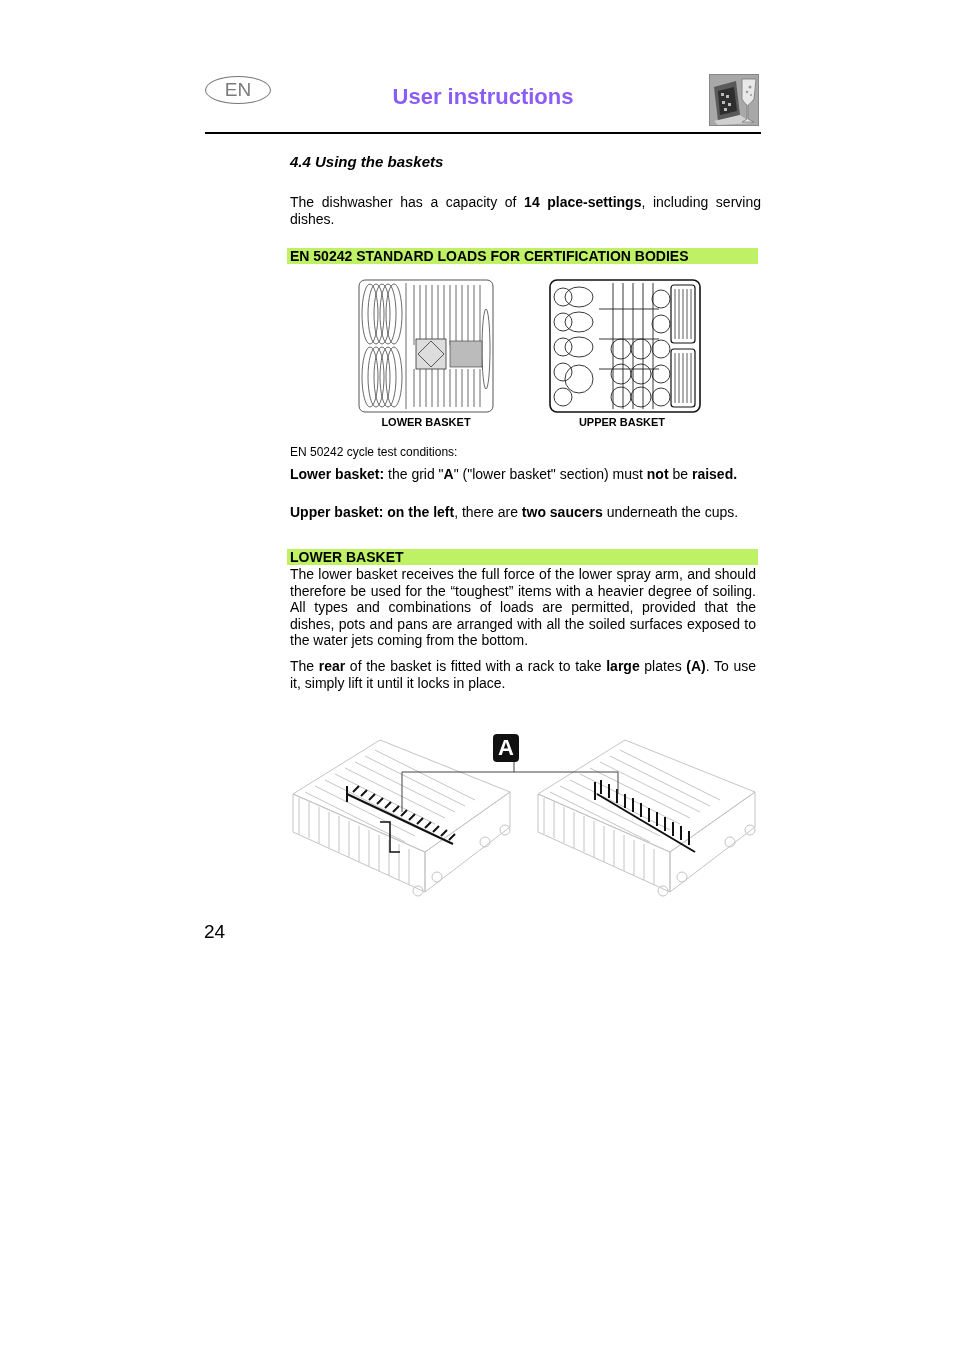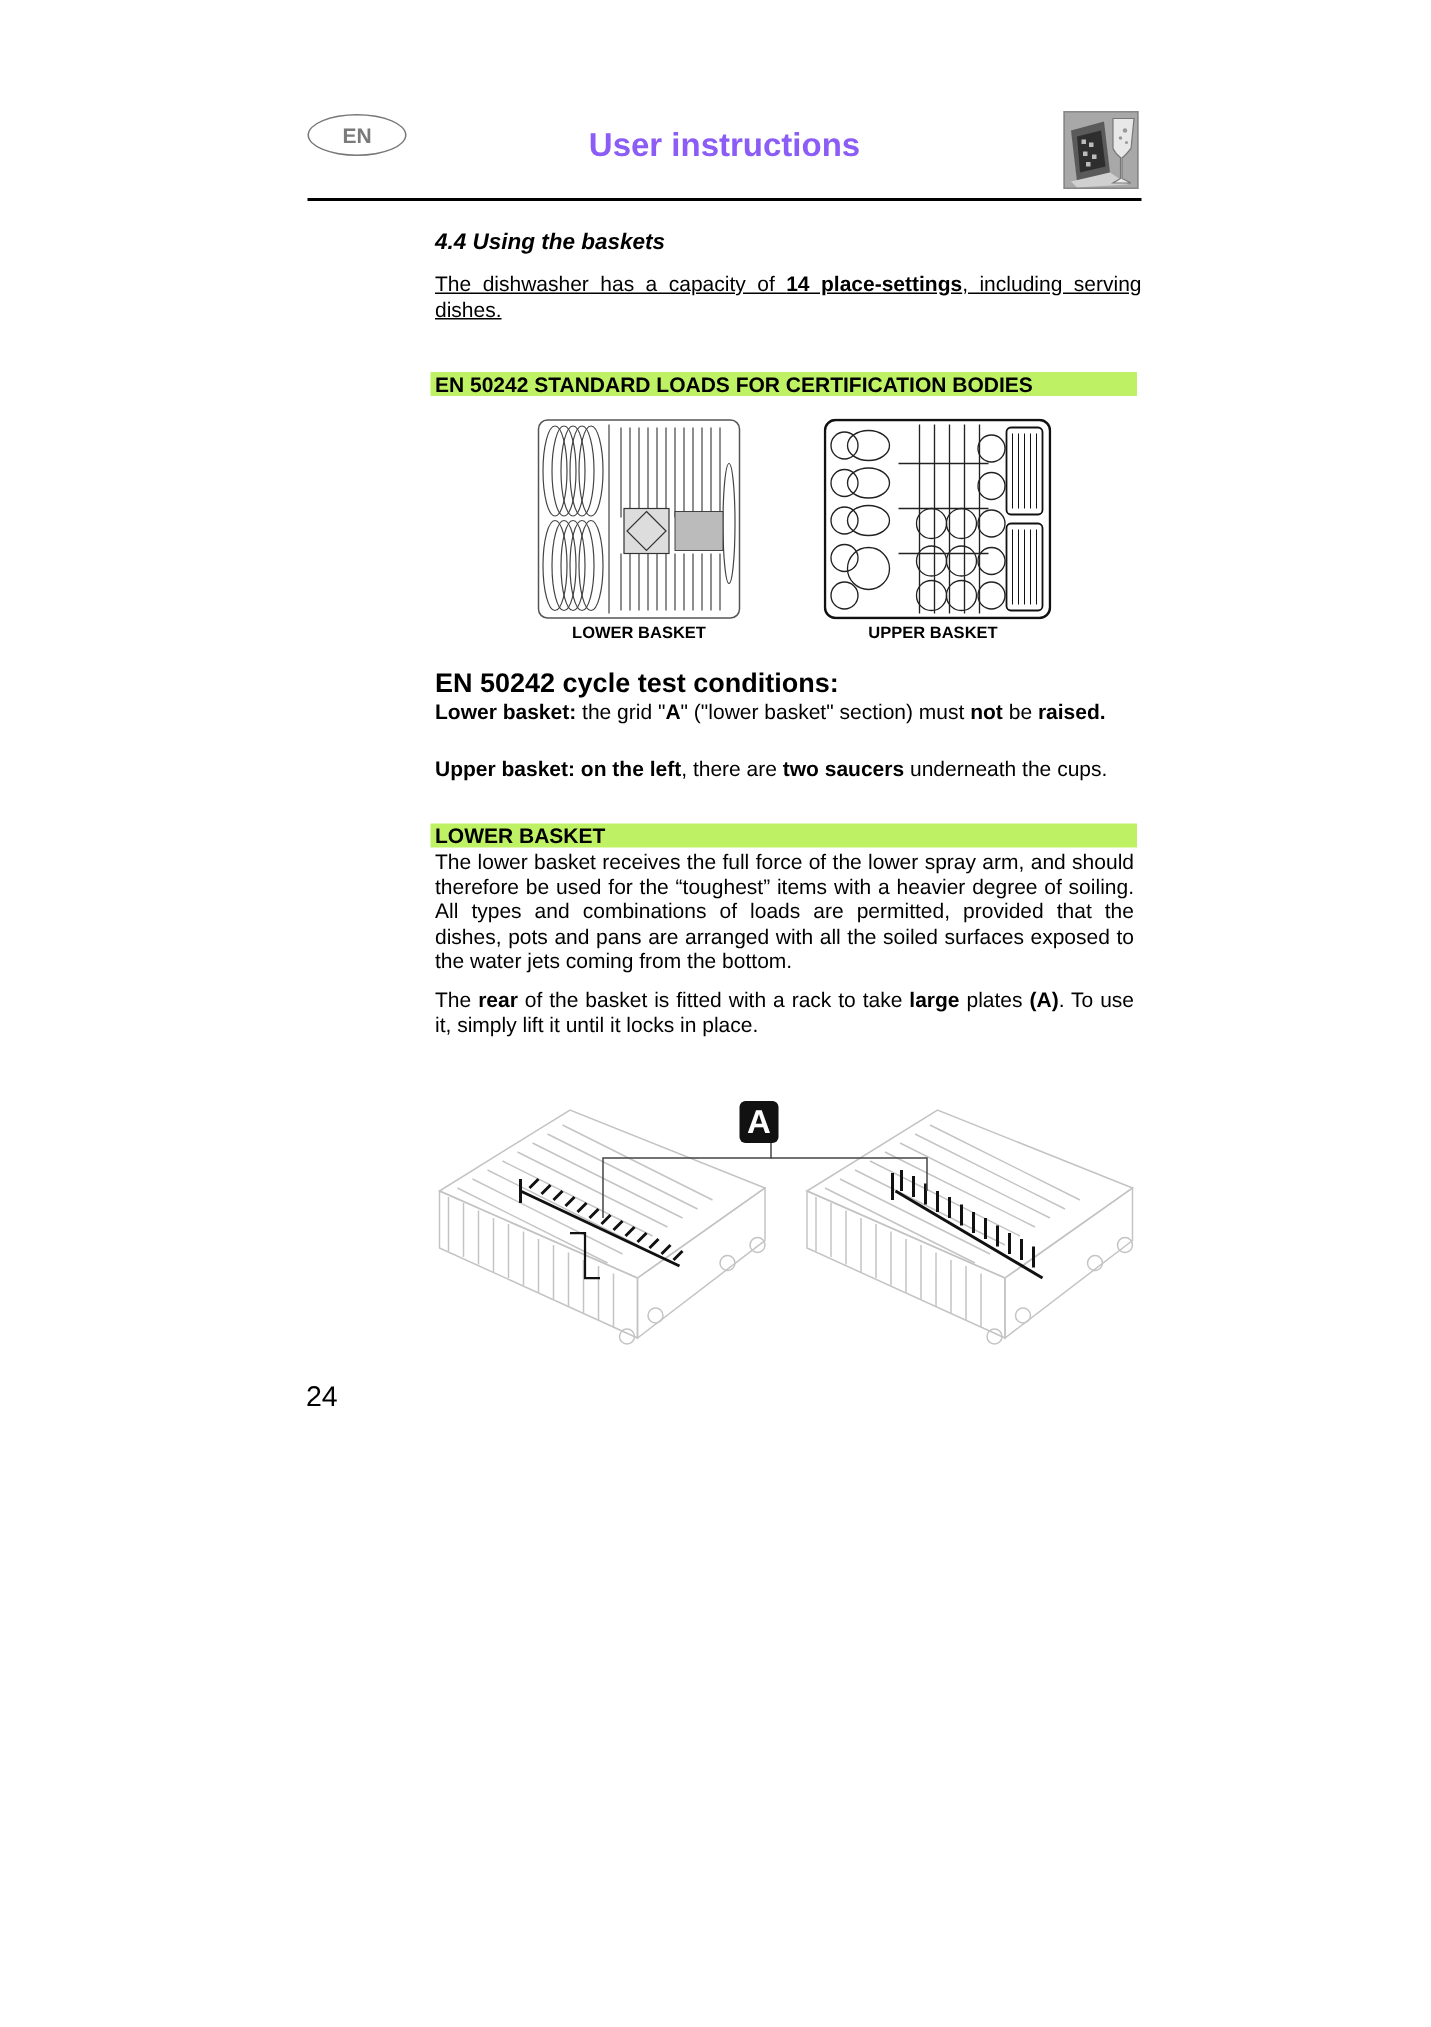--- a/index.html
+++ b/index.html
@@ -1,18 +1,18 @@
 <!DOCTYPE html>
 <html><head>
 <meta charset="utf-8">
 <style>
   html, body { margin:0; padding:0; background:#ffffff; }
   body { width:954px; height:1351px; position:relative; font-family:"Liberation Sans", sans-serif; color:#000; overflow:hidden; }
   .abs { position:absolute; }
-  .en-badge { left:205px; top:76px; width:64px; height:26px; border:1.3px solid #777; border-radius:50%; display:flex; align-items:center; justify-content:center; font-weight:bold; font-size:14px; color:#7a7a7a; }
+  .en-badge { left:205px; top:76px; width:64px; height:26px; border:1.3px solid #777; border-radius:50%; display:flex; align-items:center; justify-content:center; font-weight:normal; font-size:19px; color:#7a7a7a; }
   .title { left:300px; top:84px; width:366px; text-align:center; font-size:22px; font-weight:bold; color:#8b5cf6; }
   .logo { left:709px; top:74px; width:50px; height:52px; background:#9a9a9a; border:1px solid #888; box-sizing:border-box; }
   .rule { left:205px; top:132px; width:556px; height:1.5px; background:#000; }
   .h2 { left:290px; top:153px; font-size:15px; font-weight:bold; font-style:italic; }
   .para { left:290px; width:471px; font-size:14px; line-height:16.6px; text-align:justify; }
   .bar { left:287px; width:471px; height:16px; background:#bef264; font-size:14px; font-weight:bold; line-height:16px; padding-left:3px; box-sizing:border-box; }
   .caption { font-size:11px; font-weight:bold; text-align:center; }
   .pagenum { left:204px; top:921px; font-size:19px; }
   b { font-weight:bold; }
 </style>
@@ -36,21 +36,21 @@
     <polygon points="4,46 30,40 42,48 8,50" fill="#d0d0d0"></polygon>
     <path d="M32 4 L46 4 L44 24 Q39 30 38 30 L38 44 L44 47 L32 47 L37 44 L37 30 Q34 28 32 24 Z" fill="#e8e8e8" stroke="#777" stroke-width="0.8"></path>
     <circle cx="40" cy="12" r="1.5" fill="#999"></circle>
       <circle cx="37" cy="17" r="1.2" fill="#999"></circle>
       <circle cx="41" cy="20" r="1" fill="#999"></circle>
   </svg>
 </div>
 <div class="abs rule"></div>
 
 <div class="abs h2">4.4 Using the baskets</div>
-<div class="abs para" style="top:181px;text-decoration:underline;">
+<div class="abs para" style="top:194px;">
   <span>The dishwasher has a capacity of </span><b>14 place-settings</b><span>, including serving dishes.</span>
 </div>
 
 <div class="abs bar" style="top:248px;">EN 50242 STANDARD LOADS FOR CERTIFICATION BODIES</div>
 
 <div class="abs" style="left:358px; top:279px; width:136px; height:134px;">
   <svg width="136" height="134" viewBox="0 0 136 134">
     <rect x="1" y="1" width="134" height="132" rx="6" fill="#fff" stroke="#555" stroke-width="1"></rect>
     <g stroke="#444" stroke-width="0.8" fill="none">
       <ellipse cx="12" cy="35" rx="8" ry="30"></ellipse>
@@ -104,21 +104,21 @@
     </g>
     <rect x="122" y="6" width="24" height="58" rx="3" fill="#fff" stroke="#111" stroke-width="1.2"></rect>
     <rect x="122" y="70" width="24" height="58" rx="3" fill="#fff" stroke="#111" stroke-width="1.2"></rect>
     <g stroke="#111" stroke-width="0.7">
         <path d="M126 10 v50 M130 10 v50 M134 10 v50 M138 10 v50 M142 10 v50 M126 74 v50 M130 74 v50 M134 74 v50 M138 74 v50 M142 74 v50"></path>
       </g>
   </svg>
 </div>
 <div class="abs caption" style="left:546px; top:416px; width:152px;">UPPER BASKET</div>
 
-<div class="abs" style="left:290px; top:445px; font-size:18px; font-weight:bold;">EN 50242 cycle test conditions:</div>
+<div class="abs" style="left:290px; top:445px; font-size:12px; font-weight:normal;">EN 50242 cycle test conditions:</div>
 <div class="abs" style="left:290px; top:466px; font-size:14px; width:480px; white-space:nowrap;">
   <b>Lower basket:</b><span> the grid "</span><b>A</b><span>" ("lower basket" section) must </span><b>not</b><span> be </span><b>raised.</b>
 </div>
 <div class="abs" style="left:290px; top:504px; font-size:14px; width:480px; white-space:nowrap;">
   <b>Upper basket: on the left</b><span>, there are </span><b>two saucers</b><span> underneath the cups.</span>
 </div>
 
 <div class="abs bar" style="top:549px;">LOWER BASKET</div>
 <div class="abs para" style="top:566px; width:466px;">The lower basket receives the full force of the lower spray arm, and should therefore be used for the “toughest” items with a heavier degree of soiling. All types and combinations of loads are permitted, provided that the dishes, pots and pans are arranged with all the soiled surfaces exposed to the water jets coming from the bottom.</div>
 <div class="abs para" style="top:658px; width:466px;">

